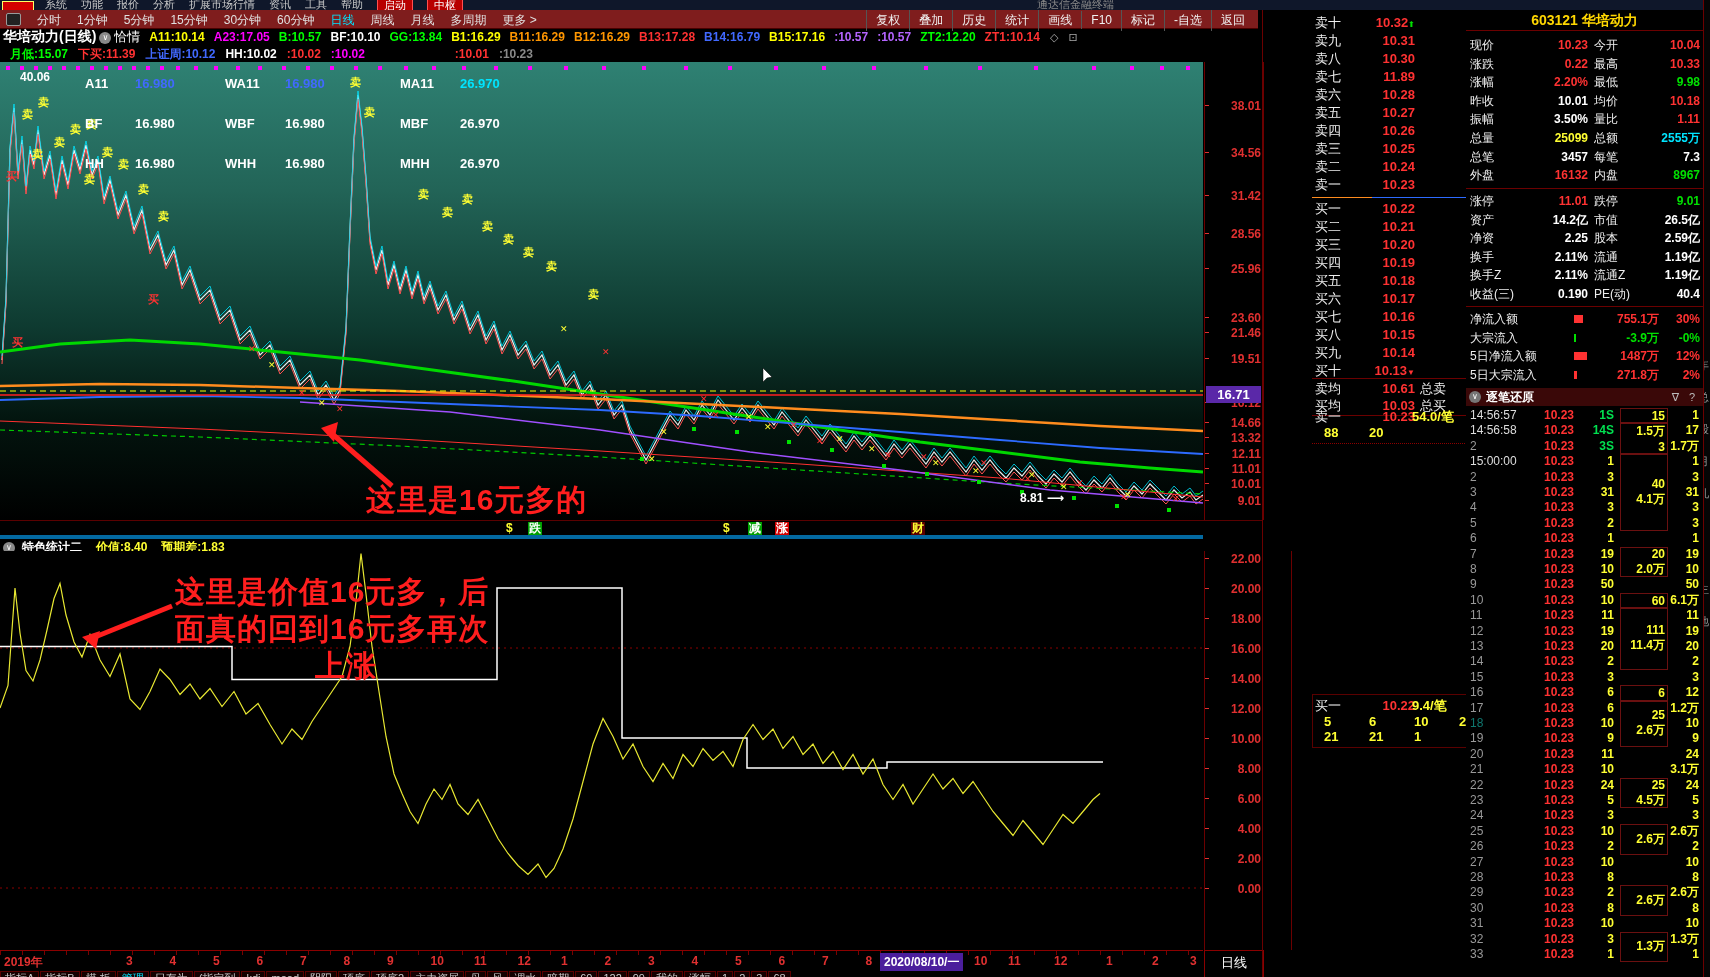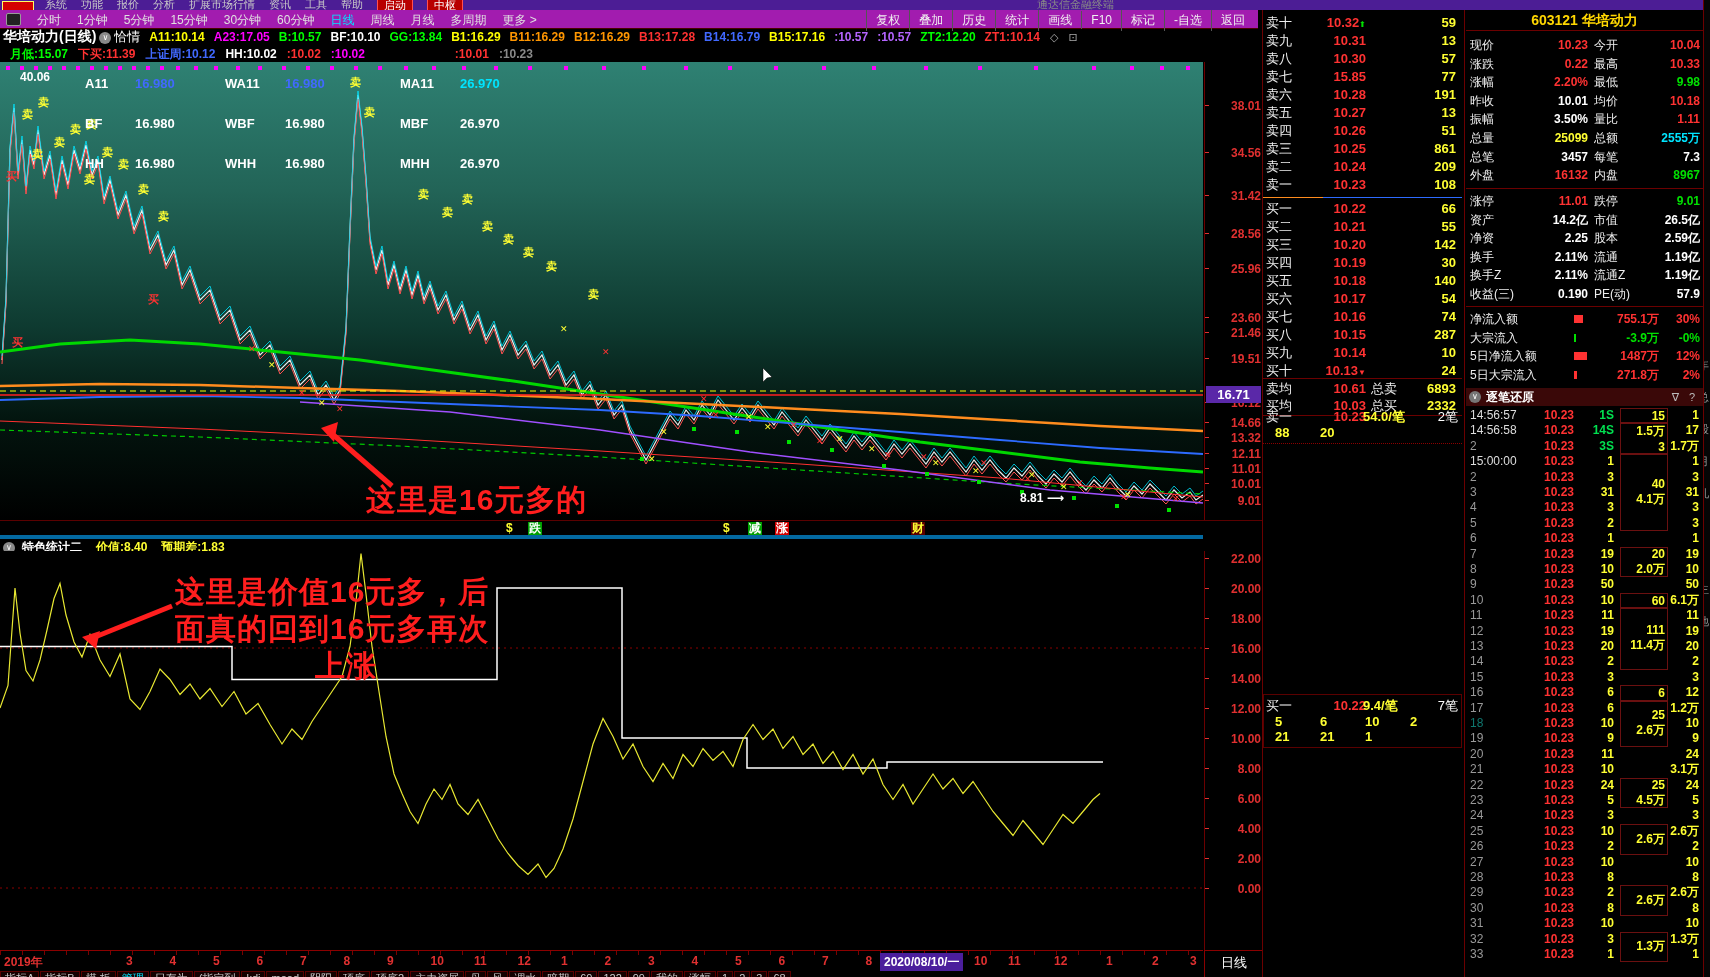--- a/index.html
+++ b/index.html
@@ -1,25 +1,25 @@
 <!DOCTYPE html>
 <html><head>
 <meta charset="utf-8">
 <style>
   html,body{margin:0;padding:0;background:#000;}
   #app{position:relative;width:1710px;height:977px;background:#000;overflow:hidden;
        font-family:"Liberation Sans","DejaVu Sans",sans-serif;font-size:12px;color:#ddd;}
   .abs{position:absolute;}
   
-  #menubar{left:0;top:0;width:1710px;height:10px;background:#4c1d95;overflow:hidden;white-space:nowrap;}
+  #menubar{left:0;top:0;width:1710px;height:10px;background:#0f172a;overflow:hidden;white-space:nowrap;}
   #menubar .mi{display:inline-block;margin:-3px 7px 0 7px;font-size:11px;color:#c8c8c8;vertical-align:top;}
   #menubar .logo{display:inline-block;width:30px;height:8px;background:#d40000;margin:0 4px 0 2px;border:1px solid #ff6;}
   #menubar .hot{background:#b80000;color:#fff;padding:0 6px;border:1px solid #ff5050;}
   
-  #periodbar{left:0;top:10px;width:1258px;height:18px;background:#a21caf;border-bottom:1px solid #4a0000;white-space:nowrap;}
+  #periodbar{left:0;top:10px;width:1258px;height:18px;background:#7f1d1d;border-bottom:1px solid #4a0000;white-space:nowrap;}
   #periodbar .wicon{display:inline-block;width:13px;height:11px;border:1px solid #9a9a9a;border-radius:2px;margin:3px 8px 0 6px;background:#222;vertical-align:top;}
   #periodbar .pi{display:inline-block;padding:2px 8px;font-size:12px;color:#e0e0e0;cursor:default;}
   #periodbar .pi.active{color:#00e5ff;}
   #periodbar .tools{position:absolute;right:4px;top:0;height:18px;}
   #periodbar .tool{display:inline-block;padding:2px 9px;font-size:12px;color:#f0f0f0;border-left:1px solid #555;}
   
   #titlebar{left:0;top:28px;width:1203px;height:18px;white-space:nowrap;overflow:hidden;}
   #titlebar .stock{font-size:14px;color:#fff;font-weight:bold;margin-left:3px;}
   .circ{display:inline-block;width:12px;height:12px;border-radius:50%;background:#8a8a8a;color:#fff;font-size:8px;line-height:12px;text-align:center;vertical-align:middle;margin:0 3px;}
   #titlebar .iv{font-size:12px;font-weight:bold;margin-left:9px;}
@@ -56,21 +56,21 @@
   #timeline .tl{position:absolute;top:3px;color:#e03030;font-size:12px;font-weight:bold;}
   #timeline .hl{position:absolute;top:2px;background:#4b1e9c;color:#fff;font-size:12px;font-weight:bold;padding:1px 4px;}
   #periodlabel{left:1204px;top:950px;width:58px;height:27px;background:#000;border:1px solid #8b0000;color:#fff;font-size:13px;text-align:center;line-height:24px;}
   
   #btoolbar{left:0;top:971px;width:1203px;height:6px;overflow:hidden;background:#000;white-space:nowrap;}
   #btoolbar .bt{display:inline-block;font-size:11px;color:#ccc;border:1px solid #5a0000;background:#140000;padding:0 4px;margin-right:1px;height:14px;line-height:13px;}
   #btoolbar .cy{color:#00e5ff;}
   
   #rightsep{left:1262px;top:10px;width:1px;height:967px;background:#6b0000;}
   #rightsep2{left:1464px;top:10px;width:1px;height:967px;background:#6b0000;}
-  #orderbook{left:1263px;top:10px;width:201px;height:967px;background:#000;overflow:hidden;}
+  #orderbook{left:1312px;top:10px;width:201px;height:967px;background:#000;overflow:hidden;}
   .ob-row{position:absolute;left:0;width:199px;height:18px;line-height:18px;}
   .ob-lab{position:absolute;left:3px;color:#eee;font-size:13px;}
   .ob-price{position:absolute;left:55px;width:48px;text-align:right;color:#ff3232;font-size:13px;font-weight:bold;}
   .ob-vol{position:absolute;right:6px;text-align:right;color:#ffff32;font-size:13px;font-weight:bold;}
   .ob-sep{position:absolute;left:0;width:199px;height:1px;background:#6b0000;}
   #stats{left:1466px;top:10px;width:237px;height:378px;background:#000;overflow:hidden;}
   #stats .hdr{position:absolute;left:0;top:2px;width:237px;text-align:center;color:#ffd700;font-size:14px;font-weight:bold;}
   .st-row{position:absolute;left:0;width:237px;height:18px;line-height:18px;font-size:12px;}
   .st-l1{position:absolute;left:4px;color:#eee;}
   .st-v1{position:absolute;left:60px;width:62px;text-align:right;font-weight:bold;}
@@ -355,21 +355,21 @@
         <span class="ob-price">10.31</span>
         <span class="ob-vol">13</span>
       </div>
       <div class="ob-row" style="top: 40px;">
         <span class="ob-lab">卖八</span>
         <span class="ob-price">10.30</span>
         <span class="ob-vol">57</span>
       </div>
       <div class="ob-row" style="top: 58px;">
         <span class="ob-lab">卖七</span>
-        <span class="ob-price">15.85</span>
+        <span class="ob-price">11.89</span>
         <span class="ob-vol">77</span>
       </div>
       <div class="ob-row" style="top: 76px;">
         <span class="ob-lab">卖六</span>
         <span class="ob-price">10.28</span>
         <span class="ob-vol">191</span>
       </div>
       <div class="ob-row" style="top: 94px;">
         <span class="ob-lab">卖五</span>
         <span class="ob-price">10.27</span>
@@ -569,21 +569,21 @@
       <div class="st-row" style="top: 256.4px;">
         <span class="st-l1">换手Z</span>
         <span class="st-v1" style="color: rgb(255, 255, 255);">2.11%</span>
         <span class="st-l2">流通Z</span>
         <span class="st-v2" style="color: rgb(255, 255, 255);">1.19亿</span>
       </div>
       <div class="st-row" style="top: 275px;">
         <span class="st-l1">收益(三)</span>
         <span class="st-v1" style="color: rgb(255, 255, 255);">0.190</span>
         <span class="st-l2">PE(动)</span>
-        <span class="st-v2" style="color: rgb(255, 255, 255);">57.9</span>
+        <span class="st-v2" style="color: rgb(255, 255, 255);">40.4</span>
       </div>
       <div class="ob-sep" style="top: 296px; width: 237px;"></div>
       <div class="flow-row" style="top: 300px;">
         <span class="flow-lab">净流入额</span>
         <span class="flow-ic" style="display: inline-block; background: rgb(255, 50, 50); width: 9px; height: 8px;"></span>
         <span class="flow-val" style="color: rgb(255, 50, 50);">755.1万</span>
         <span class="flow-pct" style="color: rgb(255, 50, 50);">30%</span>
       </div>
       <div class="flow-row" style="top: 318.6px;">
         <span class="flow-lab">大宗流入</span>

